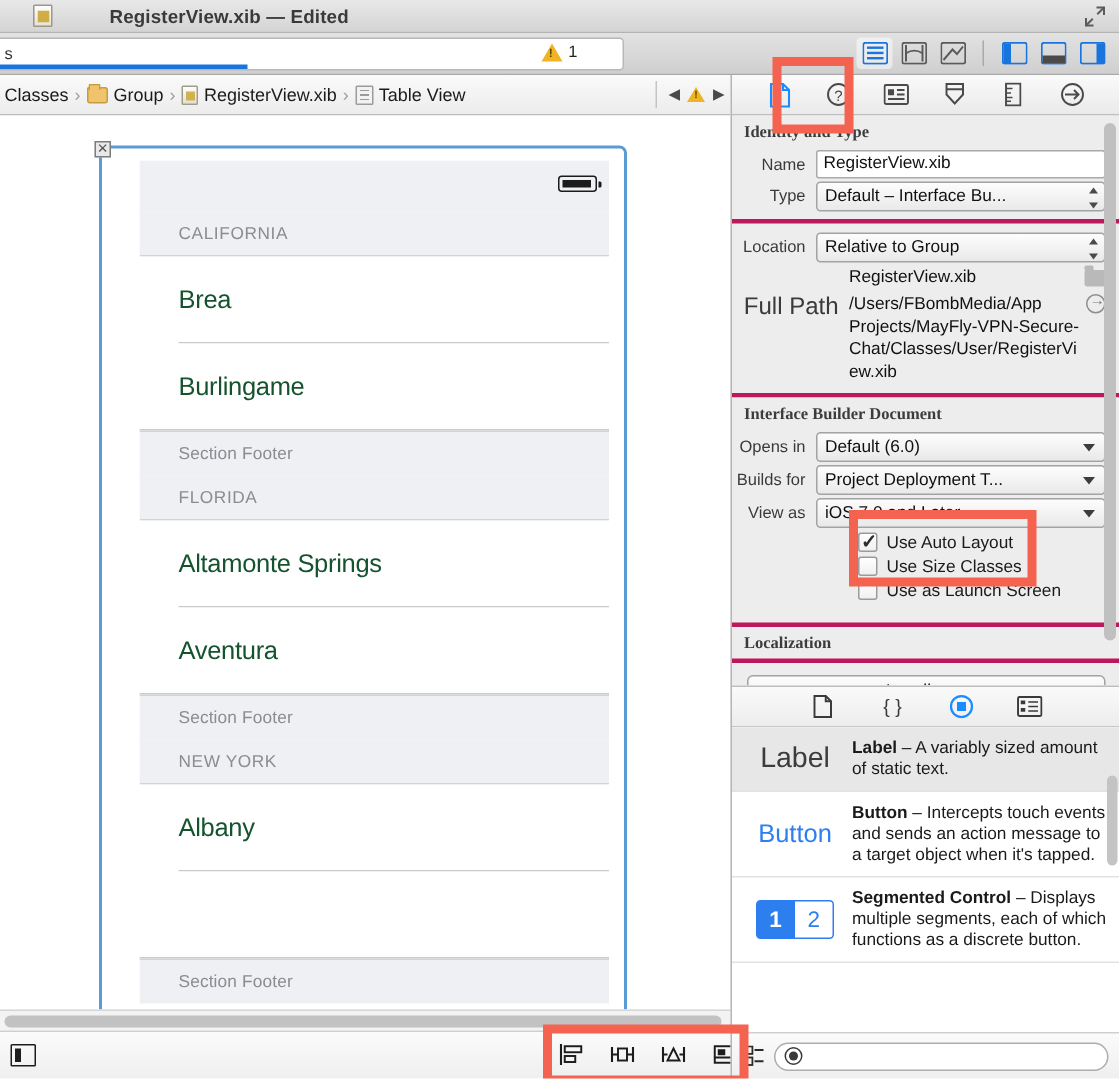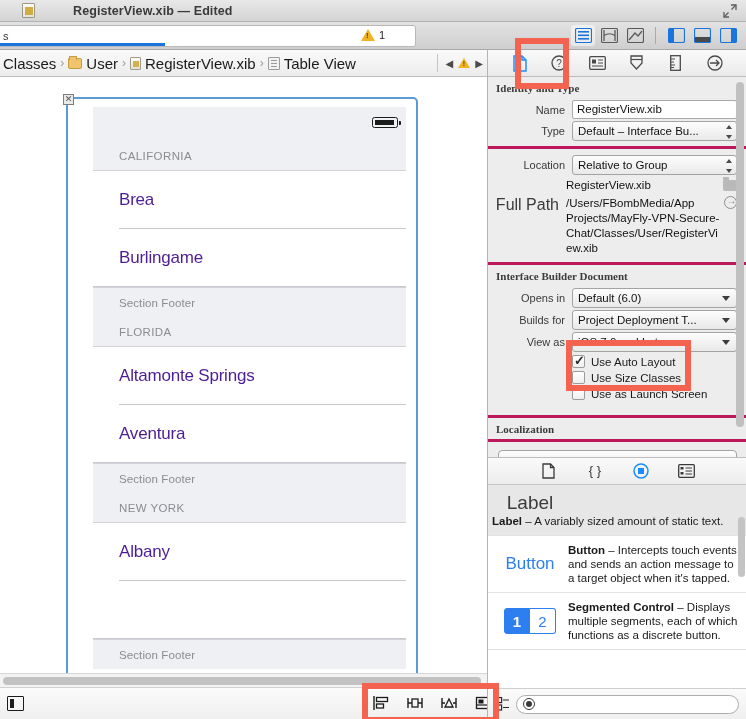--- a/index.html
+++ b/index.html
@@ -82,21 +82,21 @@
   .tb-sep { width: 1px; height: 17px; background: #a9a9a9; margin: 0 6px; }
 
   
   .jumpbar {
     position: absolute; left: 0; top: 50px; width: 487px; height: 27px;
     background: linear-gradient(to bottom, #fafafa 0%, #ececec 100%);
     border-bottom: 1px solid #bdbdbd;
     display: flex; align-items: center;
   }
   .crumbs { display: flex; align-items: center; padding-left: 0px; gap: 0; }
-  .crumb { display: flex; align-items: center; gap: 4px; padding: 0 3px; font-size: 15px; color: #1a1a1a; }
+  .crumb { display: flex; align-items: center; gap: 4px; padding: 0 3px; font-size: 12px; color: #1a1a1a; }
   .crumb-sep { color: #9a9a9a; font-size: 12px; margin: 0 1px; }
   .ico-folder {
     width: 14px; height: 11px; background: #f0c36d; border: 1px solid #c79b3f;
     border-radius: 1px 2px 2px 2px; position: relative;
   }
   .ico-folder::before {
     content: ""; position: absolute; left: 0; top: -3px; width: 6px; height: 3px;
     background: #f0c36d; border: 1px solid #c79b3f; border-bottom: none; border-radius: 1px 1px 0 0;
   }
   .ico-xib {
@@ -169,21 +169,21 @@
   }
   .sec-footer {
     background: #eef0f4; color: #8b8b90; font-size: 11.5px;
     padding: 9px 0 8px 26px; letter-spacing: .1px;
     border-top: 1px solid #d2d3d8;
   }
   .cell {
     background: #fff; height: 58px; position: relative;
     display: flex; align-items: center;
   }
-  .cell-label { font-size: 17px; color: #4c1d95; padding-left: 26px; letter-spacing: -.2px; }
+  .cell-label { font-size: 17px; color: #14532d; padding-left: 26px; letter-spacing: -.2px; }
   .cell-sep { position: absolute; left: 26px; right: 0; bottom: 0; height: 1px; background: #c9c9cd; }
   .cell-sep-full { position: absolute; left: 0; right: 0; bottom: 0; height: 1px; background: #c9c9cd; }
 
   
   .canvas-hscroll-track {
     position: absolute; left: 0; top: 673px; width: 487px; height: 14px;
     background: #f3f3f3; border-top: 1px solid #d6d6d6;
   }
   .canvas-hscroll-thumb {
     position: absolute; left: 3px; top: 3px; width: 478px; height: 8px;
@@ -223,21 +223,21 @@
     position: absolute; left: 0; top: 27px; width: 259px; height: 380px;
     background: #ededed; overflow: hidden;
   }
   .section-title {
     font-size: 11px; font-weight: bold; color: #3c3c3c;
     padding: 5px 0 4px 8px; background: #ededed; font-family: Liberation Serif, serif;
   }
   .sect-group { background: #ededed; border-top: 3px solid #be185d; }
   .row { display: flex; align-items: center; margin: 2px 0; padding-right: 10px; }
   .row-label {
-    width: 84px; text-align: right; padding-right: 7px;
+    width: 56px; text-align: right; padding-right: 7px;
     font-size: 11px; color: #3a3a3a; flex: none;
   }
   .text-field {
     flex: 1; height: 19px; background: #fff; border: 1px solid #a9a9a9;
     border-radius: 2px; font-size: 11.5px; padding: 0 4px; line-height: 17px;
     color: #101010;
   }
   .popup {
     flex: 1; height: 20px; background: linear-gradient(to bottom,#fdfdfd,#e9e9e9);
     border: 1px solid #a3a3a3; border-radius: 3px; position: relative;
@@ -297,21 +297,21 @@
     background: #fff; border-top: 1px solid #bdbdbd;
   }
   .lib-tabs {
     height: 27px; background: linear-gradient(to bottom,#fafafa,#ededed);
     border-bottom: 1px solid #c6c6c6;
     display: flex; align-items: center; justify-content: center; gap: 26px;
   }
   .lib-tab { width: 20px; height: 18px; display: flex; align-items: center; justify-content: center; }
   .lib-list { position: absolute; left: 0; top: 27px; right: 0; bottom: 31px; overflow: hidden; background: #fff; }
   .lib-item { display: flex; padding: 7px 8px 7px 4px; border-bottom: 1px solid #e2e2e2; }
-  .lib-item.selected { background: #e7e7e7; flex-direction: column; }
+  .lib-item.selected { background: #e7e7e7; }
   .lib-preview { width: 76px; flex: none; display: flex; align-items: center; justify-content: center; }
   .lib-desc { font-size: 11.5px; color: #1a1a1a; line-height: 14px; }
   .lib-desc b { font-weight: bold; }
   .lbl-preview { font-size: 19px; color: #3c3c3c; }
   .btn-preview { font-size: 17px; color: #2d7ff0; }
   .seg-preview { display: flex; }
   .seg-1 { width: 26px; height: 26px; background: #2d7ff0; border: 1px solid #2d7ff0; border-radius: 3px 0 0 3px;
            color: #fff; font-size: 15px; display: flex; align-items: center; justify-content: center; font-weight: bold;}
   .seg-2 { width: 26px; height: 26px; background: #fff; border: 1px solid #2d7ff0; border-left: none; border-radius: 0 3px 3px 0;
            color: #2d7ff0; font-size: 15px; display: flex; align-items: center; justify-content: center;}
@@ -417,21 +417,21 @@
   </div>
 
   <div class="jumpbar">
     <div class="crumbs">
       <div class="crumb">
         <span>Classes</span>
       </div>
       <span class="crumb-sep">›</span>
       <div class="crumb">
         <span class="ico-folder"></span>
-        <span>User</span>
+        <span>Group</span>
       </div>
       <span class="crumb-sep">›</span>
       <div class="crumb">
         <span class="ico-xib"></span>
         <span>RegisterView.xib</span>
       </div>
       <span class="crumb-sep">›</span>
       <div class="crumb">
         <span class="ico-tableview"></span>
         <span>Table View</span>

